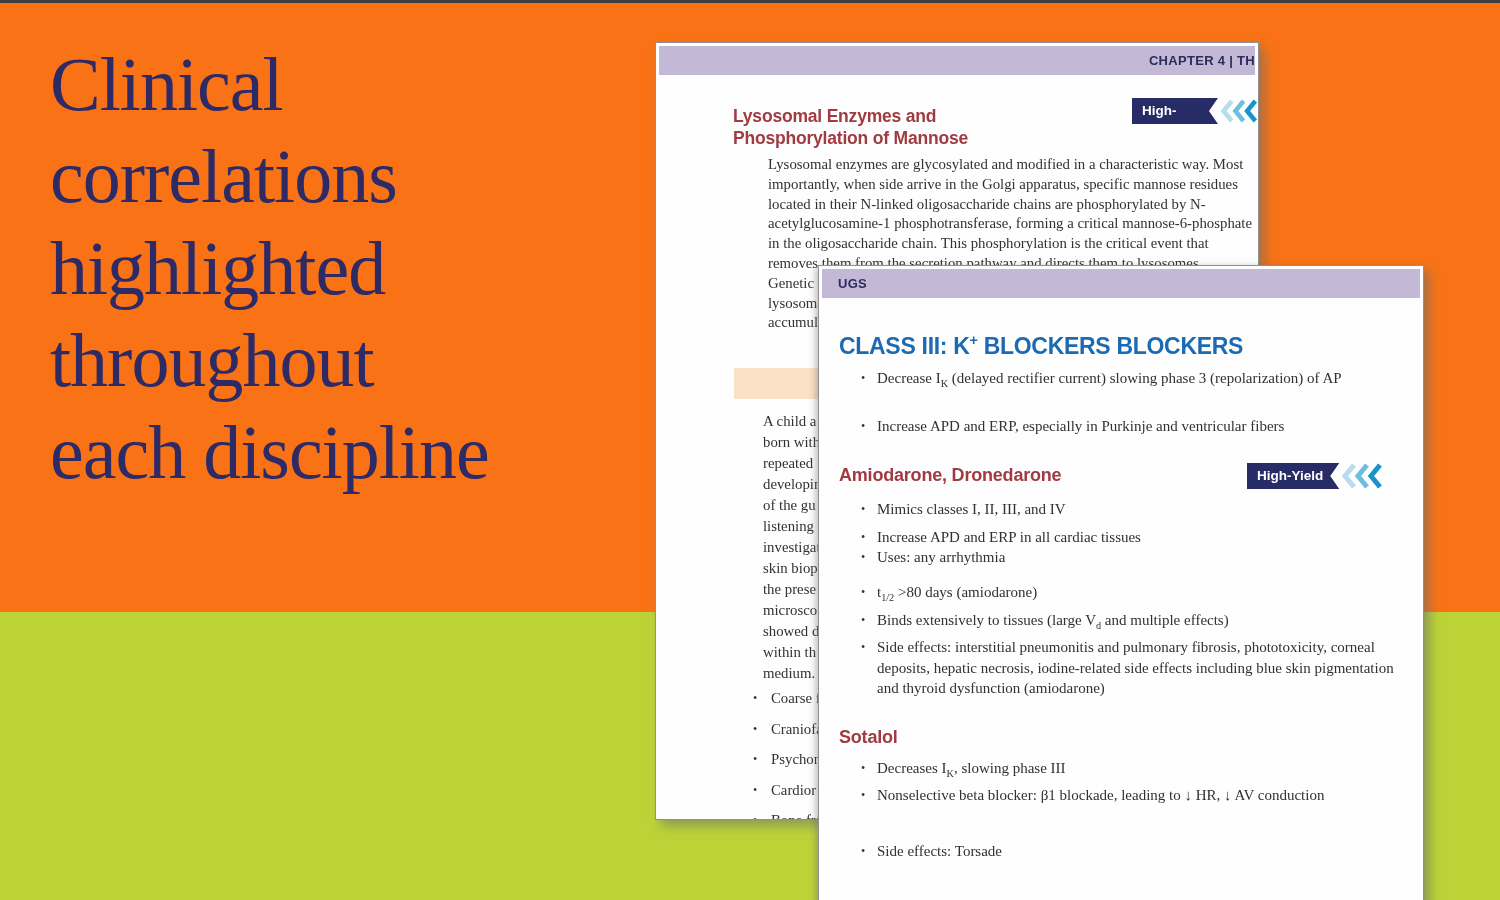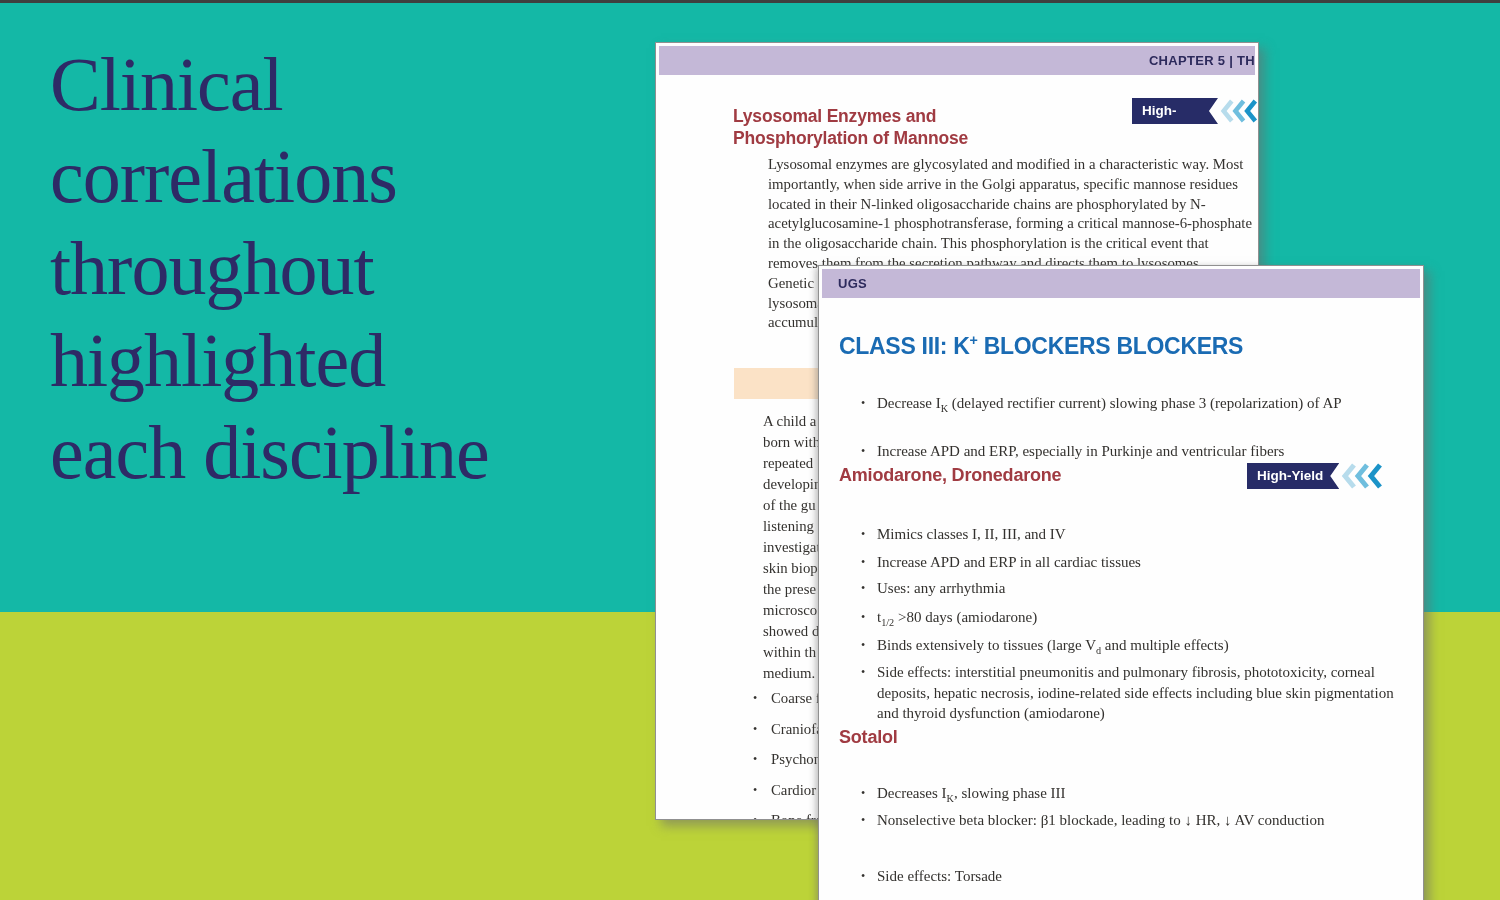--- a/index.html
+++ b/index.html
@@ -1,18 +1,18 @@
 <!DOCTYPE html>
 <html><head>
 <meta charset="utf-8">
 <style>
   html,body{margin:0;padding:0;background:#ffffff;}
   .canvas{
     position:relative;width:1500px;height:900px;overflow:hidden;
-    background:#14b8a6;font-family:"Liberation Serif",serif;
+    background:#f97316;font-family:"Liberation Serif",serif;
   }
   .top-rule{position:absolute;left:0;top:0;width:1500px;height:3px;background:#3f3f3f;}
   .green-band{position:absolute;left:0;top:612px;width:1500px;height:288px;background:#bcd338;}
 
   
   .headline{
     position:absolute;left:50px;top:38px;width:600px;
     color:#2e2a66;font-size:76px;line-height:92px;font-weight:400;
     font-family:"Liberation Serif",serif;letter-spacing:-1px;
   }
@@ -76,43 +76,43 @@
     color:#1a6bb3;letter-spacing:-.3px;white-space:nowrap;
   }
   .fp-class-title sup{font-size:62%;vertical-align:super;}
   .fp-red-heading{
     position:absolute;left:20px;
     font-family:"Liberation Sans",sans-serif;font-weight:700;font-size:18px;
     color:#a03b42;letter-spacing:-.2px;white-space:nowrap;
   }
   .fp-bullet{
     position:absolute;left:42px;padding-left:16px;width:522px;
-    font-size:15px;line-height:20.5px;color:#33312e;margin-top:25px;
+    font-size:15px;line-height:20.5px;color:#33312e;
   }
   .fp-bullet::before{content:"•";position:absolute;left:0;top:0;font-size:12px;color:#33312e;}
   sub{font-size:68%;vertical-align:baseline;position:relative;top:.35em;}
 </style>
 </head>
 <body>
 
 <div class="canvas">
   <div class="top-rule"></div>
   <div class="green-band"></div>
 
   <div class="headline">
     <div>Clinical</div>
     <div>correlations</div>
+    <div>highlighted</div>
     <div>throughout</div>
-    <div>highlighted</div>
     <div>each discipline</div>
   </div>
 
   <div class="page back-page">
     <div class="chapter-bar right">
-      <span>CHAPTER 5   |   TH</span>
+      <span>CHAPTER 4   |   TH</span>
     </div>
 
     <div class="hy" style="left:476px;top:55px;">
       <span class="hy-flag">High-Yield</span>
       <svg width="42" height="26" viewBox="0 0 42 26">
         <path d="M13 2 L4 13 L13 24" fill="none" stroke="#b7dcec" stroke-width="5"></path>
         <path d="M26 2 L17 13 L26 24" fill="none" stroke="#6fbede" stroke-width="5"></path>
         <path d="M39 2 L30 13 L39 24" fill="none" stroke="#1b93c8" stroke-width="5"></path>
       </svg>
     </div>
@@ -187,21 +187,21 @@
         <path d="M39 2 L30 13 L39 24" fill="none" stroke="#1b93c8" stroke-width="5"></path>
       </svg>
     </div>
 
     <div class="fp-bullet" style="top:233px;">
       <span>Mimics classes I, II, III, and IV</span>
     </div>
     <div class="fp-bullet" style="top:261px;">
       <span>Increase APD and ERP in all cardiac tissues</span>
     </div>
-    <div class="fp-bullet" style="top:287px;">
+    <div class="fp-bullet" style="top:281px;">
       <span>Uses: any arrhythmia</span>
     </div>
     <div class="fp-bullet" style="top:316px;">
       <span>t</span><sub>1/2</sub><span> &gt;80 days (amiodarone)</span>
     </div>
     <div class="fp-bullet" style="top:344px;">
       <span>Binds extensively to tissues (large V</span><sub>d</sub><span> and multiple effects)</span>
     </div>
     <div class="fp-bullet" style="top:371px;">
       <span>Side effects: interstitial pneumonitis and pulmonary fibrosis, phototoxicity, corneal deposits, hepatic necrosis, iodine-related side effects including blue skin pigmentation and thyroid dysfunction (amiodarone)</span>

